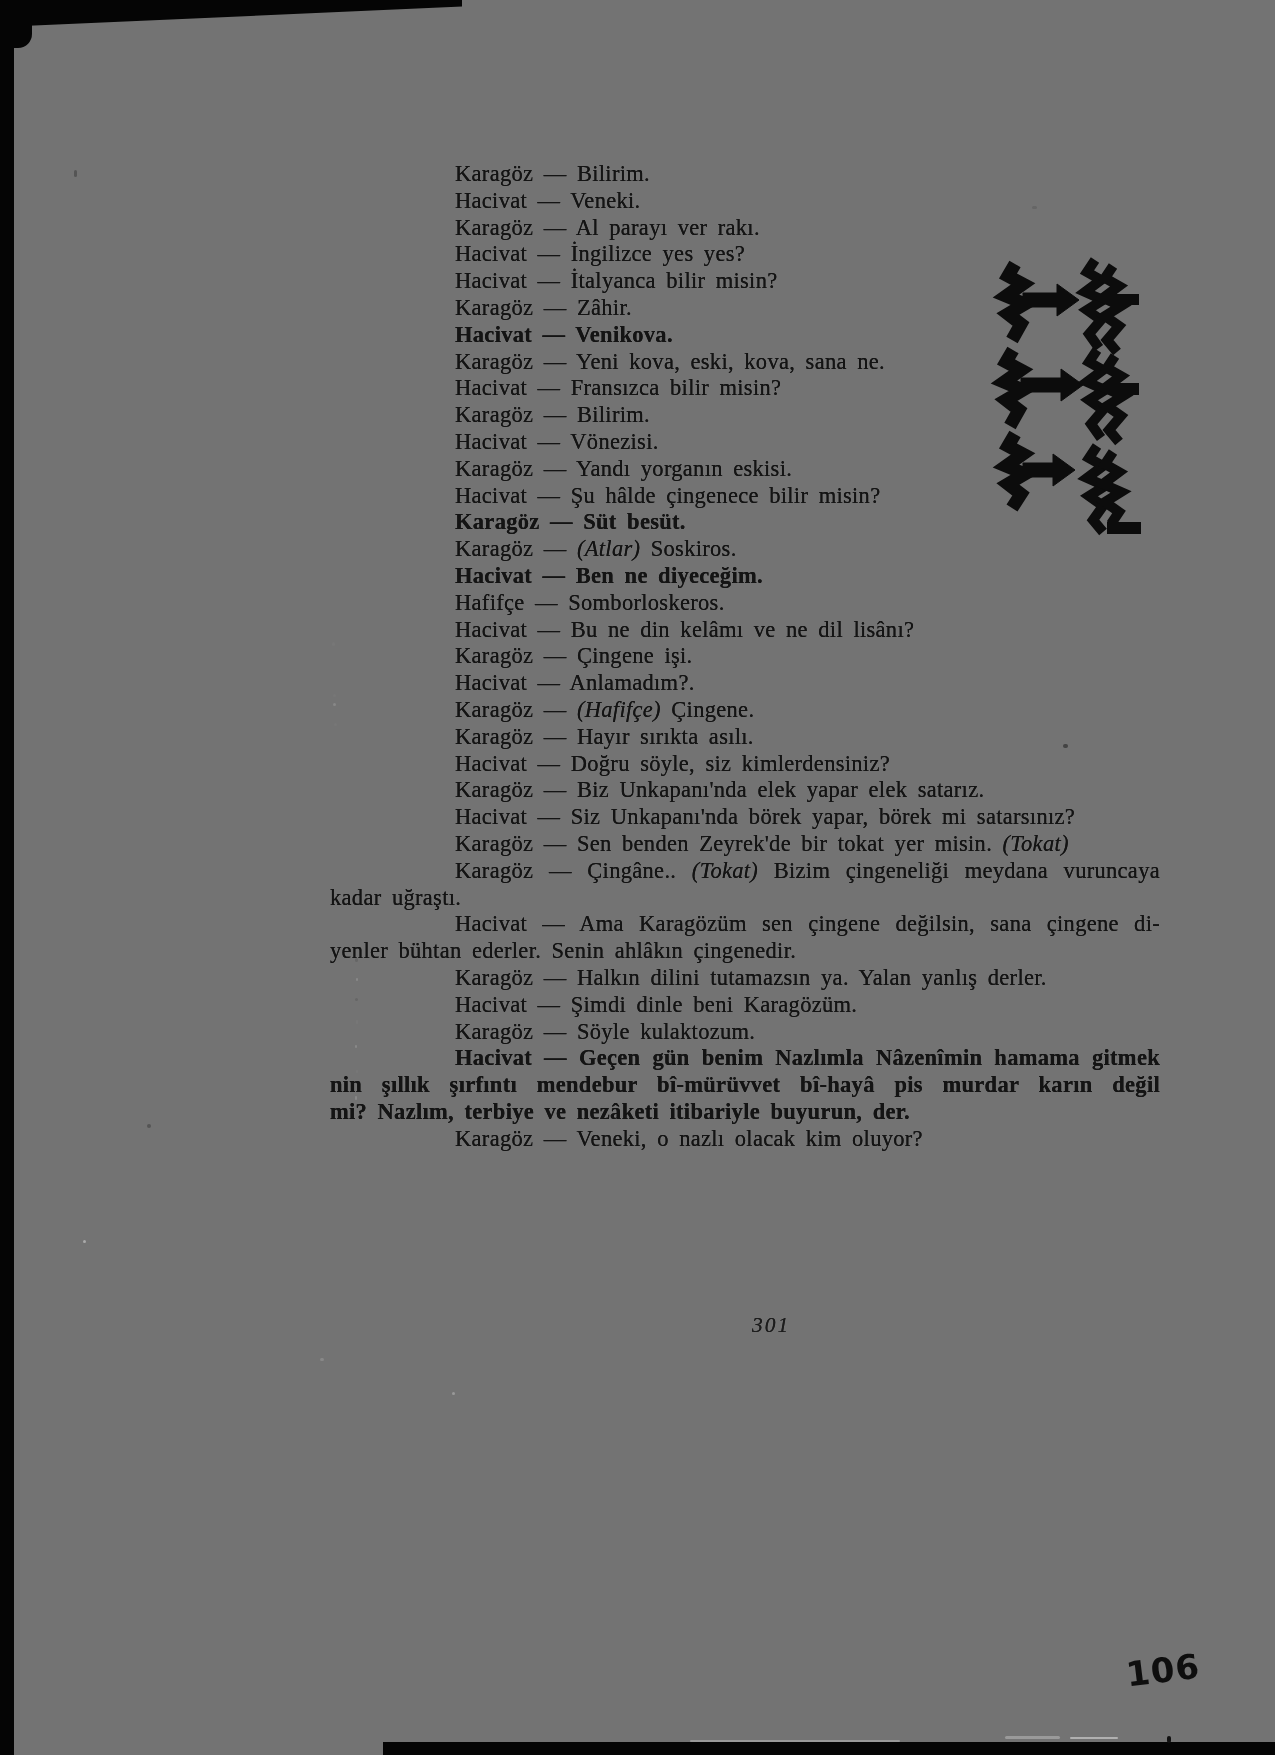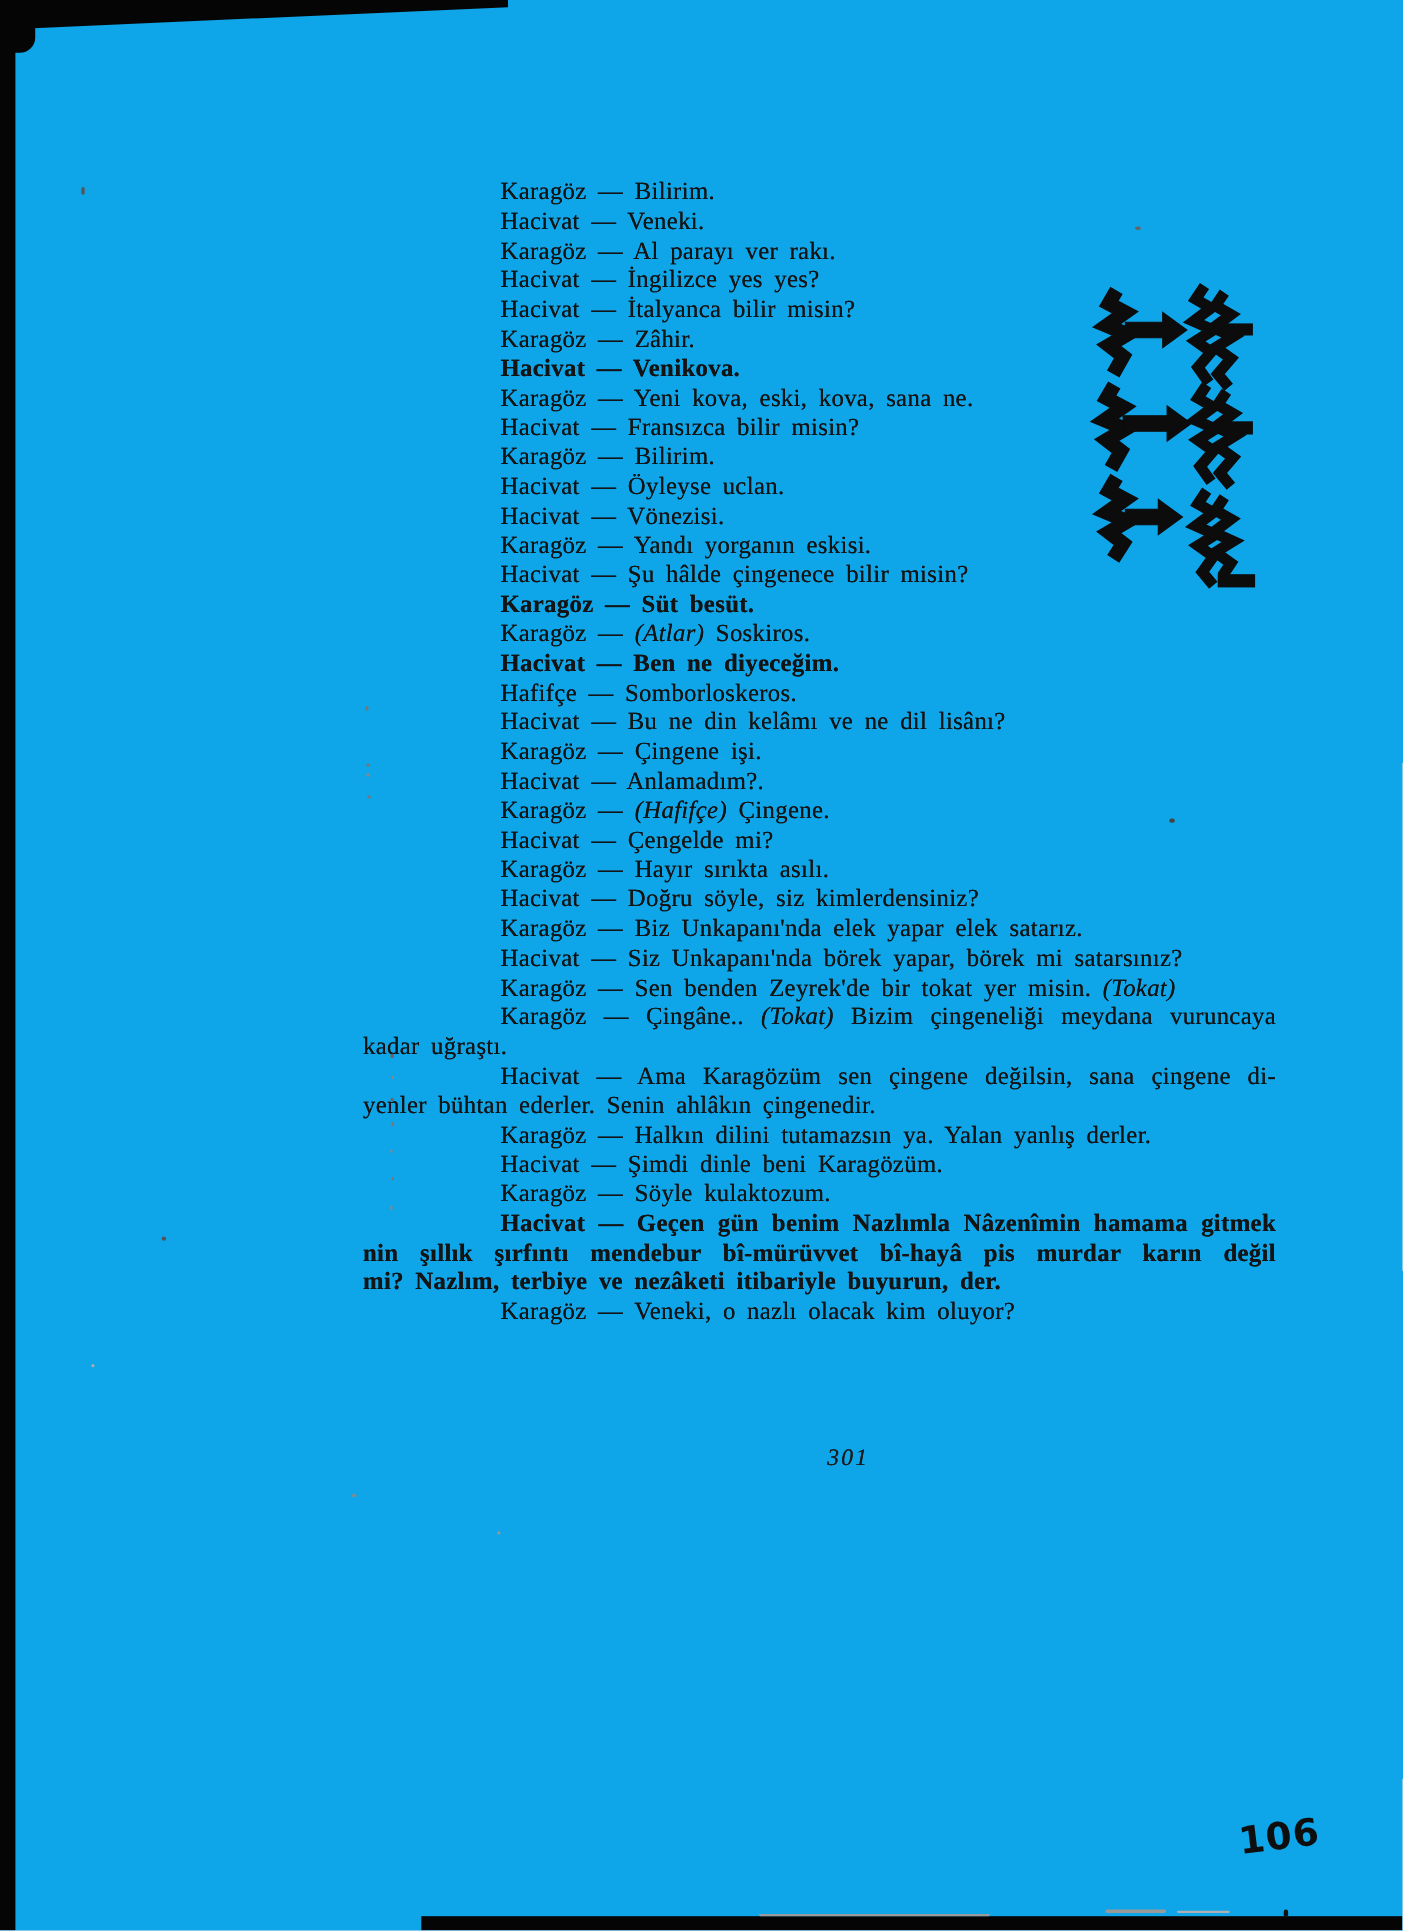--- a/index.html
+++ b/index.html
@@ -1,19 +1,19 @@
 <!DOCTYPE html>
 <html><head>
 <meta charset="utf-8">
 <style>
   html,body{margin:0;padding:0;background:#e8e8e8;}
   .page{
     position:relative;
     width:1275px;height:1755px;
-    background:#0ea5e9;
+    background:#737373;
     overflow:hidden;
     font-family:"Liberation Serif", serif;
   }
   
   .edge-left{position:absolute;left:0;top:0;width:14px;height:1755px;background:#050505;}
   .edge-left-blob{position:absolute;left:0;top:0;width:32px;height:48px;background:#050505;border-radius:0 0 14px 0;}
   .edge-top{position:absolute;left:0;top:0;width:462px;height:27px;background:#050505;
     clip-path:polygon(0 0,100% 0,100% 24%,0 100%);}
   .edge-bottom{position:absolute;left:383px;top:1742px;width:892px;height:13px;background:#050505;}
   
@@ -54,33 +54,31 @@
       <div class="line indent"><span>Karagöz — Bilirim.</span></div>
       <div class="line indent"><span>Hacivat — Veneki.</span></div>
       <div class="line indent"><span>Karagöz — Al parayı ver rakı.</span></div>
       <div class="line indent"><span>Hacivat — İngilizce yes yes?</span></div>
       <div class="line indent"><span>Hacivat — İtalyanca bilir misin?</span></div>
       <div class="line indent"><span>Karagöz — Zâhir.</span></div>
       <div class="line indent"><span class="bd">Hacivat — Venikova.</span></div>
       <div class="line indent"><span>Karagöz — Yeni kova, eski, kova, sana ne.</span></div>
       <div class="line indent"><span>Hacivat — Fransızca bilir misin?</span></div>
       <div class="line indent"><span>Karagöz — Bilirim.</span></div>
-      <div class="line indent"><span>Hacivat — Öyleyse uclan.</span></div>
       <div class="line indent"><span>Hacivat — Vönezisi.</span></div>
       <div class="line indent"><span>Karagöz — Yandı yorganın eskisi.</span></div>
       <div class="line indent"><span>Hacivat — Şu hâlde çingenece bilir misin?</span></div>
       <div class="line indent"><span class="bd">Karagöz — Süt besüt.</span></div>
       <div class="line indent"><span>Karagöz — </span><span class="it">(Atlar)</span><span> Soskiros.</span></div>
       <div class="line indent"><span class="bd">Hacivat — Ben ne diyeceğim.</span></div>
       <div class="line indent"><span>Hafifçe — Somborloskeros.</span></div>
       <div class="line indent"><span>Hacivat — Bu ne din kelâmı ve ne dil lisânı?</span></div>
       <div class="line indent"><span>Karagöz — Çingene işi.</span></div>
       <div class="line indent"><span>Hacivat — Anlamadım?.</span></div>
       <div class="line indent"><span>Karagöz — </span><span class="it">(Hafifçe)</span><span> Çingene.</span></div>
-      <div class="line indent"><span>Hacivat — Çengelde mi?</span></div>
       <div class="line indent"><span>Karagöz — Hayır sırıkta asılı.</span></div>
       <div class="line indent"><span>Hacivat — Doğru söyle, siz kimlerdensiniz?</span></div>
       <div class="line indent"><span>Karagöz — Biz Unkapanı'nda elek yapar elek satarız.</span></div>
       <div class="line indent"><span>Hacivat — Siz Unkapanı'nda börek yapar, börek mi satarsınız?</span></div>
       <div class="line indent"><span>Karagöz — Sen benden Zeyrek'de bir tokat yer misin. </span><span class="it">(Tokat)</span></div>
       <div class="line indent justify"><span>Karagöz — Çingâne.. </span><span class="it">(Tokat)</span><span> Bizim çingeneliği meydana vuruncaya</span></div>
       <div class="line"><span>kadar uğraştı.</span></div>
       <div class="line indent justify"><span>Hacivat — Ama Karagözüm sen çingene değilsin, sana çingene di-</span></div>
       <div class="line"><span>yenler bühtan ederler. Senin ahlâkın çingenedir.</span></div>
       <div class="line indent"><span>Karagöz — Halkın dilini tutamazsın ya. Yalan yanlış derler.</span></div>

